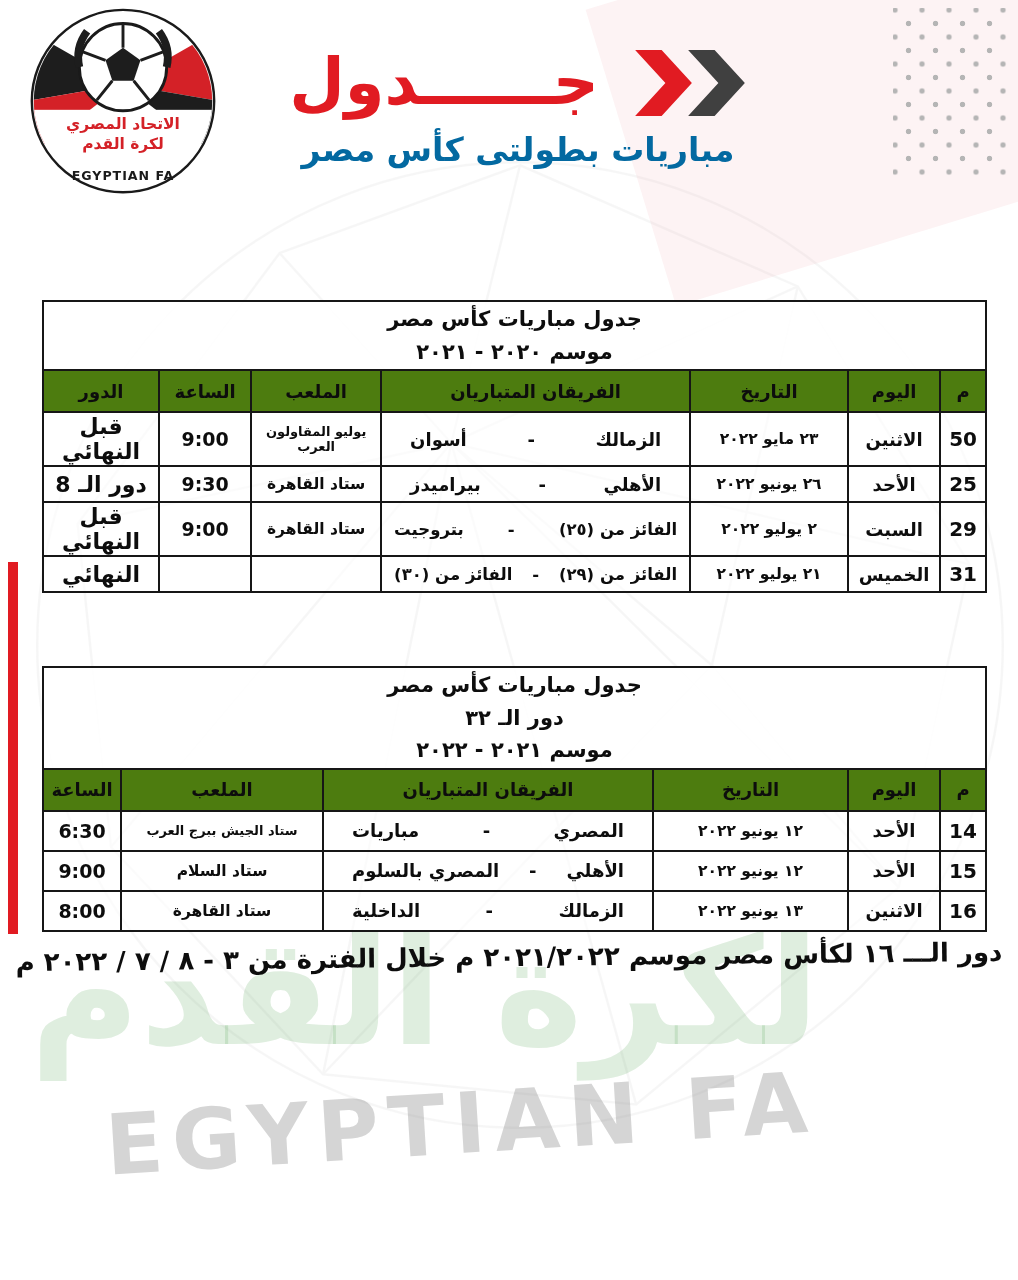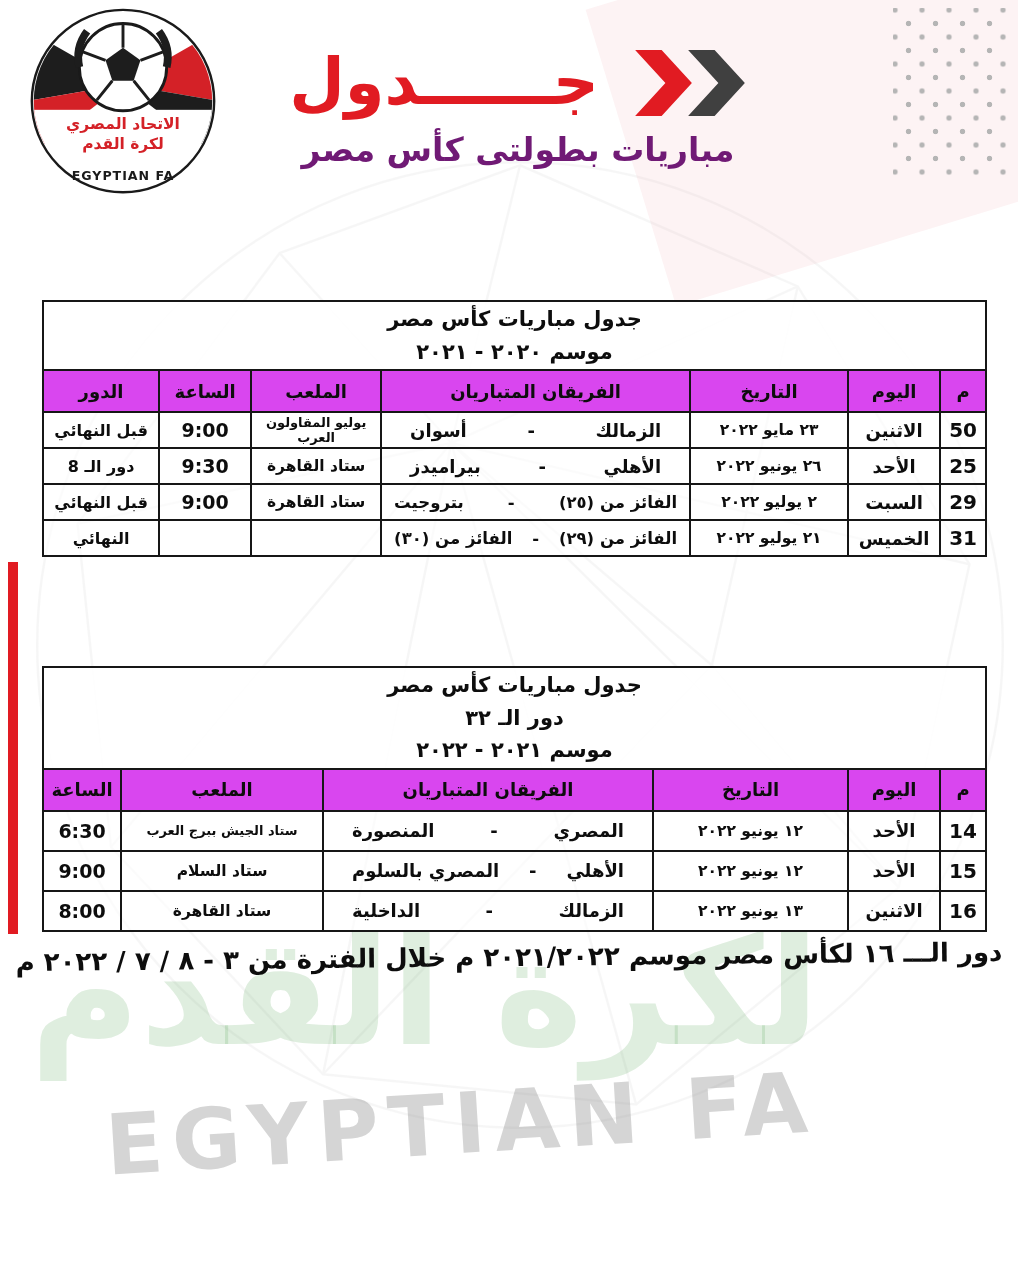--- a/index.html
+++ b/index.html
@@ -15,37 +15,37 @@
 
   
   .logo{top:6px;left:26px;width:194px;height:196px;z-index:2;}
   .dots{top:8px;left:893px;width:120px;height:168px;z-index:1;
     background-image:radial-gradient(circle,#b5b5b5 2.3px,transparent 3.1px),radial-gradient(circle,#b5b5b5 2.3px,transparent 3.1px);
     background-size:27px 27px;background-position:2px 2px,15.5px 15.5px;}
   .title-wrap{top:46px;left:198px;width:640px;display:flex;flex-direction:column;align-items:center;z-index:2;text-align:right;}
   .title-row{display:flex;align-items:center;gap:34px;}
   .main-title{color:#e11b22;font-size:64px;font-weight:bold;line-height:1.15;margin:0;}
   .arrows{width:114px;height:70px;flex:0 0 auto;}
-  .subtitle{color:#701a75;font-size:33px;font-weight:bold;margin:10px 0 0 0;}
+  .subtitle{color:#0369a1;font-size:33px;font-weight:bold;margin:10px 0 0 0;}
 
   
   .sched{border-collapse:collapse;table-layout:fixed;width:943px;background:rgba(255,255,255,0.6);z-index:2;}
   .t1{top:300px;left:42px;}
   .t2{top:666px;left:42px;}
   .sched td,.sched th{border:2px solid #161616;text-align:center;vertical-align:middle;font-weight:bold;color:#0d0d0d;padding:1px 2px;overflow:hidden;}
   .title-cell{font-size:21px;line-height:1.55;padding:5px 0;background:rgba(255,255,255,0.8);}
-  .head-row th{background:#d946ef;font-size:18px;height:38px;}
+  .head-row th{background:#4d7c0f;font-size:18px;height:38px;}
   .t1 tr.match{height:36px;}
   .t2 tr.match{height:40px;}
   .c-num{font-size:20px;}
   .c-day{font-size:18px;}
   .c-date{font-size:15.5px;}
   .c-stadium{font-size:15.5px;}
   .c-time{font-size:19px;}
-  .c-round{font-size:16px;}
+  .c-round{font-size:22px;}
   .small-stadium{font-size:13px;}
   .teams{display:flex;justify-content:space-between;align-items:center;padding:0 26px;font-size:18px;}
   .teams.tight{padding:0 10px;font-size:16.5px;}
 
   
   .red-bar{left:8px;top:562px;width:10px;height:372px;background:#e11b22;z-index:3;}
   .footnote{top:942px;left:0;width:1018px;text-align:center;font-size:26px;font-weight:bold;color:#0d0d0d;transform:rotate(-0.6deg);z-index:2;}
 </style>
 </head>
 <body>
@@ -218,21 +218,21 @@
         <th>الساعة</th>
       </tr>
       <tr class="match">
         <td class="c-num">14</td>
         <td class="c-day">الأحد</td>
         <td class="c-date">١٢ يونيو ٢٠٢٢</td>
         <td>
           <div class="teams">
             <span>المصري</span>
             <span>-</span>
-            <span>المنصورة</span>
+            <span>مباريات</span>
           </div>
         </td>
         <td class="c-stadium small-stadium">ستاد الجيش ببرج العرب</td>
         <td class="c-time">6:30</td>
       </tr>
       <tr class="match">
         <td class="c-num">15</td>
         <td class="c-day">الأحد</td>
         <td class="c-date">١٢ يونيو ٢٠٢٢</td>
         <td>

